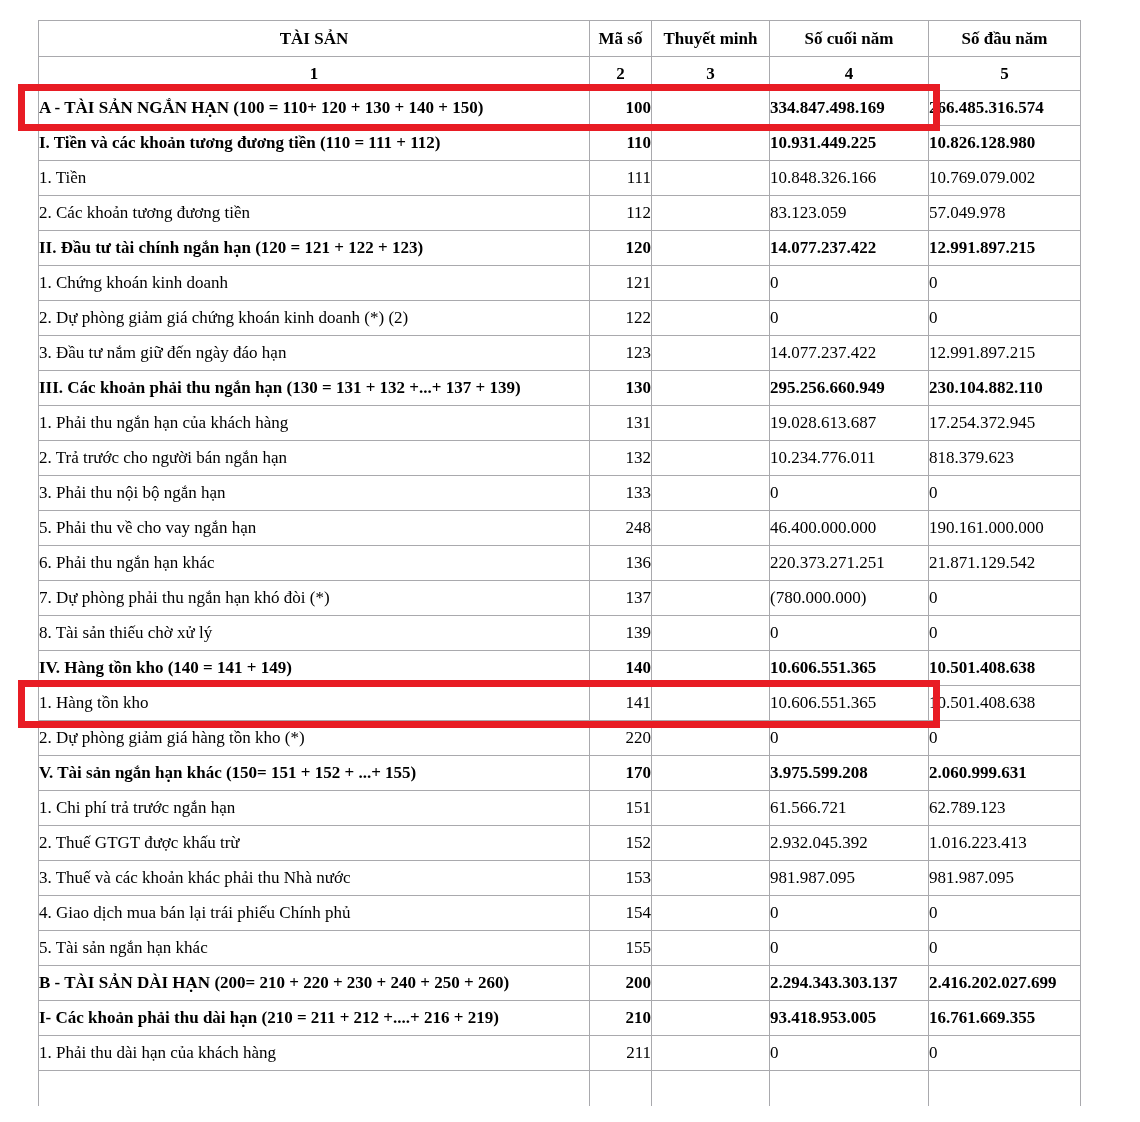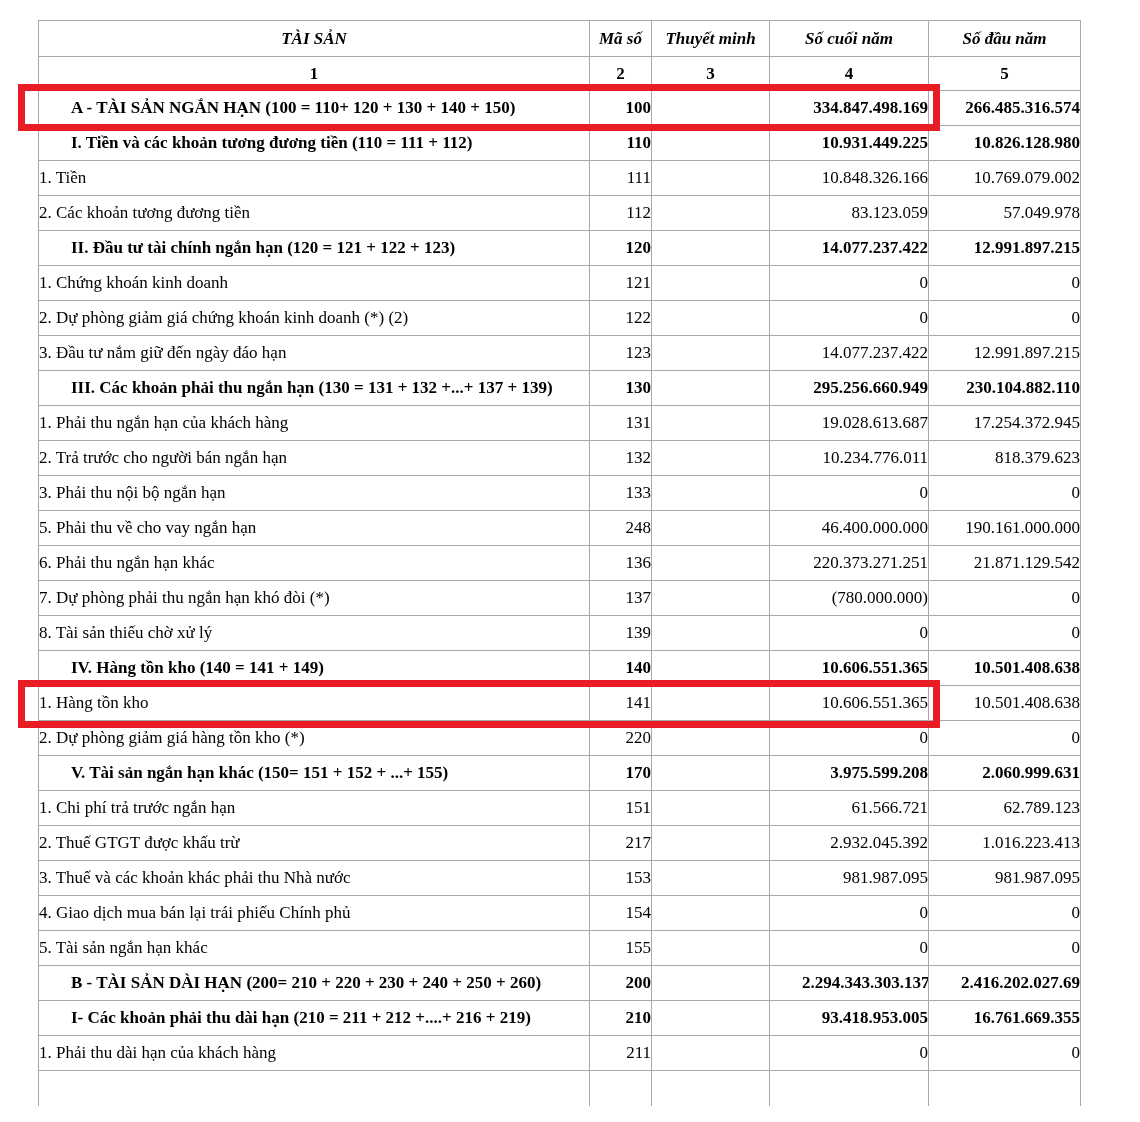--- a/index.html
+++ b/index.html
@@ -31,33 +31,32 @@
     font-size: 17px;
     padding: 0;
     overflow: hidden;
     white-space: nowrap;
     vertical-align: middle;
     background: #fff;
   }
   table.sheet thead th.head {
     height: 36px;
     font-weight: bold;
-    font-style: italic;
   }
   table.sheet thead th.colnum {
     height: 34px;
     font-weight: bold;
     text-align: center;
   }
   table.sheet tbody td { height: 35px; }
   td.c-label { text-align: left; padding-left: 10px; }
   td.c-code  { text-align: right; }
   td.c-note  { text-align: center; }
-  td.c-num   { text-align: right; padding-right: 8px; margin-top: 40px; }
-  tr.bold td { font-weight: bold; padding-left: 32px; }
+  td.c-num   { text-align: left; padding-right: 8px; margin-top: 40px; }
+  tr.bold td { font-weight: bold; }
   tr.partial td { height: 17px; border-bottom: none; }
   .hl-box {
     position: absolute;
     left: 18px;
     width: 922px;
     border: 7px solid #e81c24;
     box-sizing: border-box;
     pointer-events: none;
     background: transparent;
   }
@@ -235,21 +234,21 @@
         </tr>
         <tr>
           <td class="c-label">1. Chi phí trả trước ngắn hạn</td>
           <td class="c-code">151</td>
           <td class="c-note"></td>
           <td class="c-num">61.566.721</td>
           <td class="c-num">62.789.123</td>
         </tr>
         <tr>
           <td class="c-label">2. Thuế GTGT được khấu trừ</td>
-          <td class="c-code">217</td>
+          <td class="c-code">152</td>
           <td class="c-note"></td>
           <td class="c-num">2.932.045.392</td>
           <td class="c-num">1.016.223.413</td>
         </tr>
         <tr>
           <td class="c-label">3. Thuế và các khoản khác phải thu Nhà nước</td>
           <td class="c-code">153</td>
           <td class="c-note"></td>
           <td class="c-num">981.987.095</td>
           <td class="c-num">981.987.095</td>

